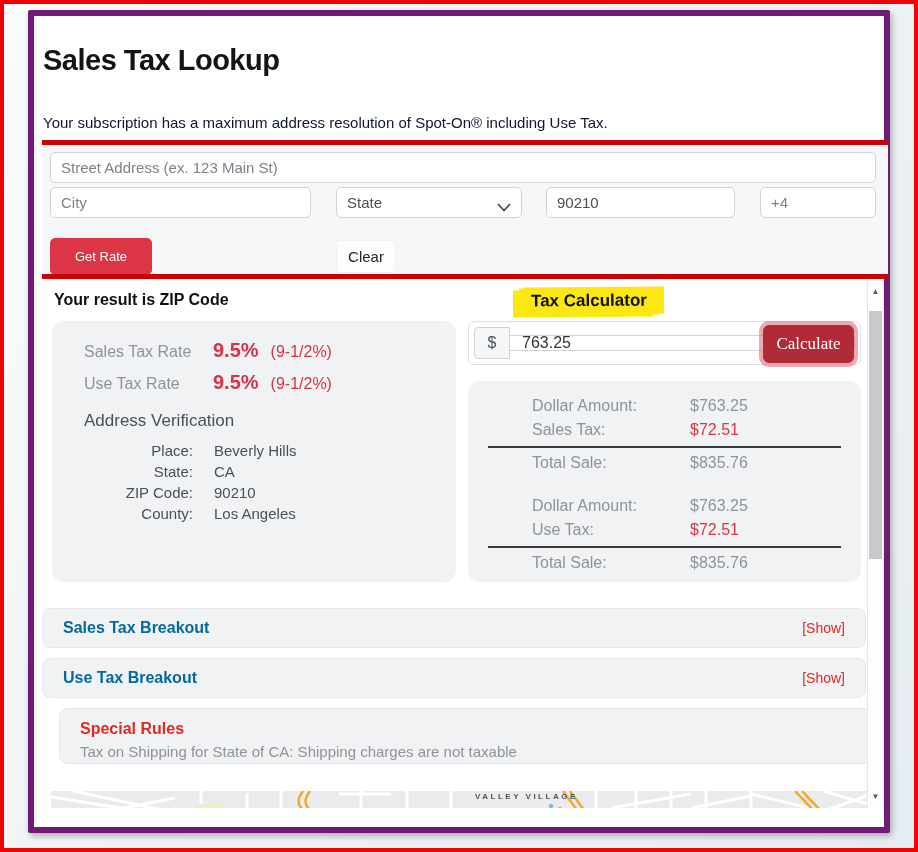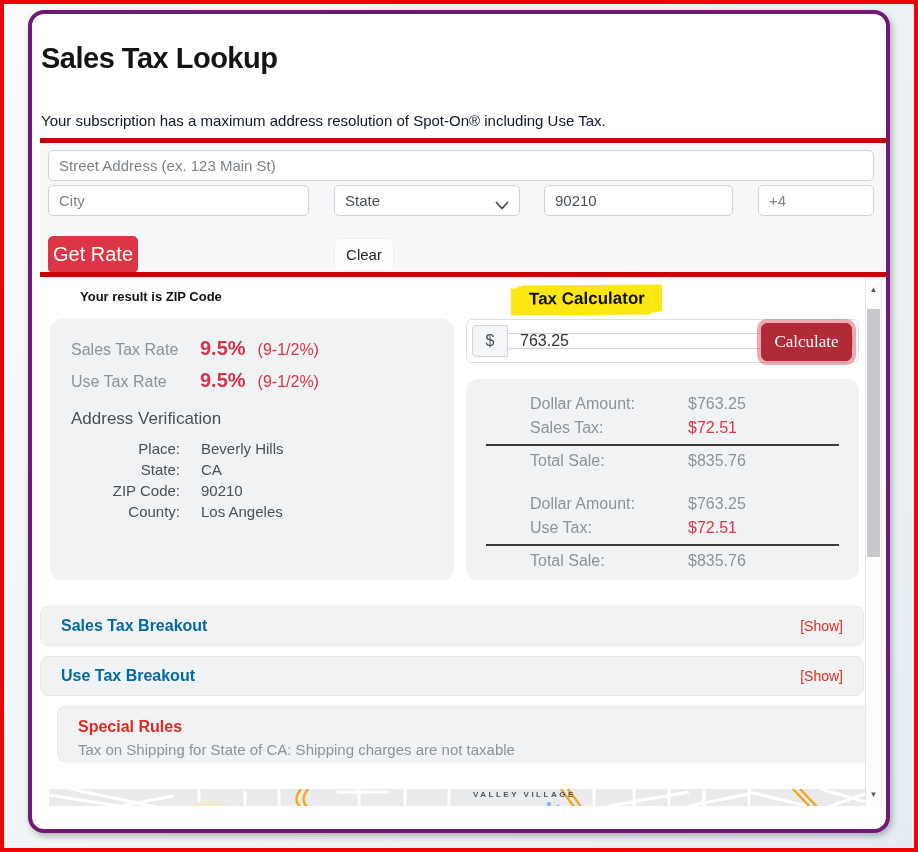--- a/index.html
+++ b/index.html
@@ -6,21 +6,21 @@
   html,body { width: 918px; height: 852px; }
   body {
     position: relative;
     font-family: "Liberation Sans", sans-serif;
     background: linear-gradient(120deg, #fafbfc 0%, #eff3f5 45%, #e6edf2 100%);
     box-shadow: inset 0 0 0 4px #ee0202;
     overflow: hidden;
   }
   .card {
     position: absolute; left: 28px; top: 10px; width: 862px; height: 823px;
-    background: #fff; border: 4px solid #701a75; border-radius: 16px;
+    background: #fff; border: 6px solid #701a75; border-radius: 2px;
     box-shadow: 2px 3px 6px rgba(0,0,0,.28);
   }
   .title { position: absolute; left: 9px; top: 28px; font-size: 29px; font-weight: 700; color: #141414; letter-spacing: -.5px; }
   .subtitle { position: absolute; left: 9px; top: 98px; font-size: 15px; color: #0f172a; }
   .rule { position: absolute; left: 8px; width: 846px; height: 5px; background: #ca0404; }
   .rule-top { top: 124px; }
   .rule-bottom { top: 258px; }
 
   
   .form-area { position: absolute; left: 8px; top: 129px; width: 846px; height: 129px; background: #f6f7f8; }
@@ -30,40 +30,40 @@
     font-family: "Liberation Sans", sans-serif;
   }
   .form-area input::placeholder { color: #7c838a; opacity: 1; }
   .in-street { left: 8px; top: 7px;  width: 826px; }
   .in-city   { left: 8px; top: 42px; width: 261px; }
   .in-state  { left: 294px; top: 42px; width: 186px; appearance: none; -webkit-appearance: none; color: #555c62; }
   .in-zip    { left: 504px; top: 42px; width: 189px; }
   .in-plus4  { left: 718px; top: 42px; width: 116px; }
   .chev { position: absolute; left: 455px; top: 53px; pointer-events: none; }
   .btn-get-rate {
-    position: absolute; left: 8px; top: 93px; width: 90px; height: 37px;
+    position: absolute; left: 8px; top: 93px; width: 102px; height: 37px;
     background: #dc3545; color: #fff; border: 1px solid #dc3545; border-radius: 5px;
-    font-size: 20px; cursor: pointer; font-family: "Liberation Sans", sans-serif; text-align: center;
+    font-size: 13px; cursor: pointer; font-family: "Liberation Sans", sans-serif; text-align: center;
   }
   .btn-clear {
     position: absolute; left: 294px; top: 95px; width: 60px; height: 33px;
     background: #fdfdfe; color: #212529; border: 1px solid #f0f0f0; border-radius: 5px;
     font-size: 15px; cursor: pointer; font-family: "Liberation Sans", sans-serif;
   }
 
   
   .scroll-area { position: absolute; left: 8px; top: 263px; width: 825px; height: 529px; overflow: hidden; background: #fff; }
-  .result-heading { position: absolute; left: 40px; top: 12px; font-size: 13px; font-weight: 700; color: #111; }
+  .result-heading { position: absolute; left: 12px; top: 12px; font-size: 16px; font-weight: 700; color: #111; }
   .calc-heading {
     position: absolute; left: 477px; top: 9px; font-size: 17px; font-weight: 700; color: #111;
     background: #fce712; padding: 3px 12px 4px; transform: rotate(-.4deg);
     box-shadow: -6px 2px 0 #fce712, 5px -1px 0 #fce712;
   }
   .panel { position: absolute; background: #f1f2f4; border-radius: 12px; }
-  .rates-panel { left: 10px; top: 42px; width: 404px; height: 261px; padding: 18px 21px; }
+  .rates-panel { left: 10px; top: 42px; width: 404px; height: 261px; padding: 18px 32px; }
   .rate-row { display: flex; align-items: baseline; margin-bottom: 9px; }
   .rate-label { width: 129px; font-size: 16px; color: #8d939a; }
   .rate-value { font-size: 20px; font-weight: 700; color: #d63348; margin-right: 12px; }
   .rate-frac  { font-size: 16px; color: #d63348; }
   .av-heading { margin-top: 17px; font-size: 17px; color: #495057; }
   .av-rows { margin-top: 9px; }
   .av-row { display: flex; line-height: 21px; font-size: 15px; color: #495057; }
   .av-label { width: 109px; text-align: right; }
   .av-value { margin-left: 21px; }
 

